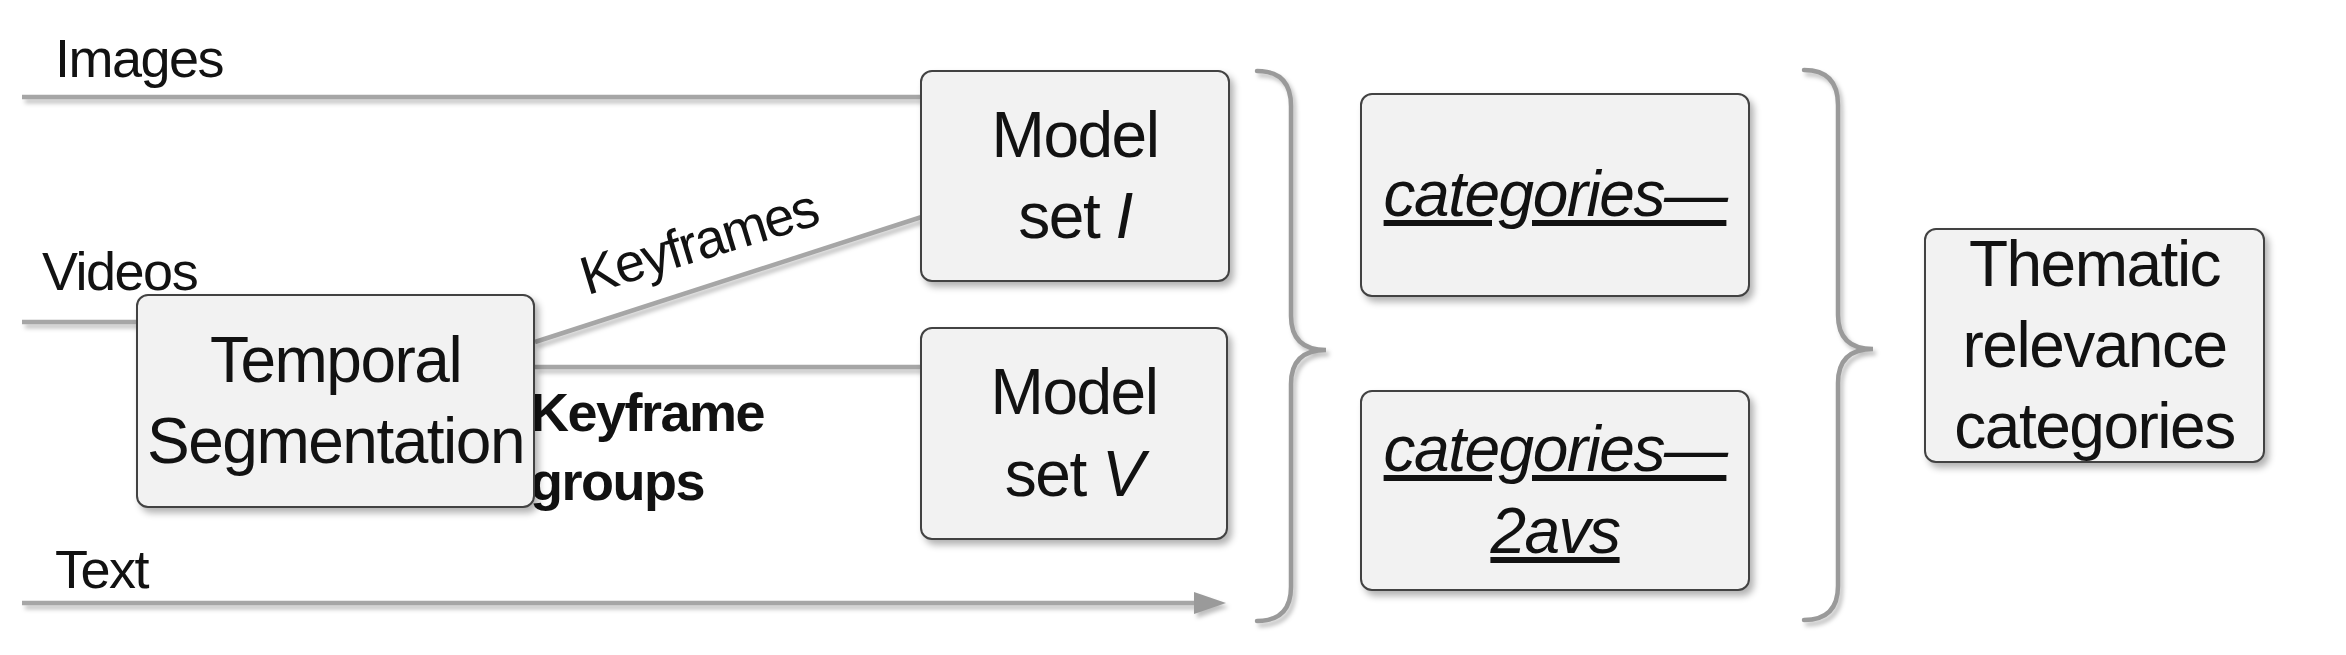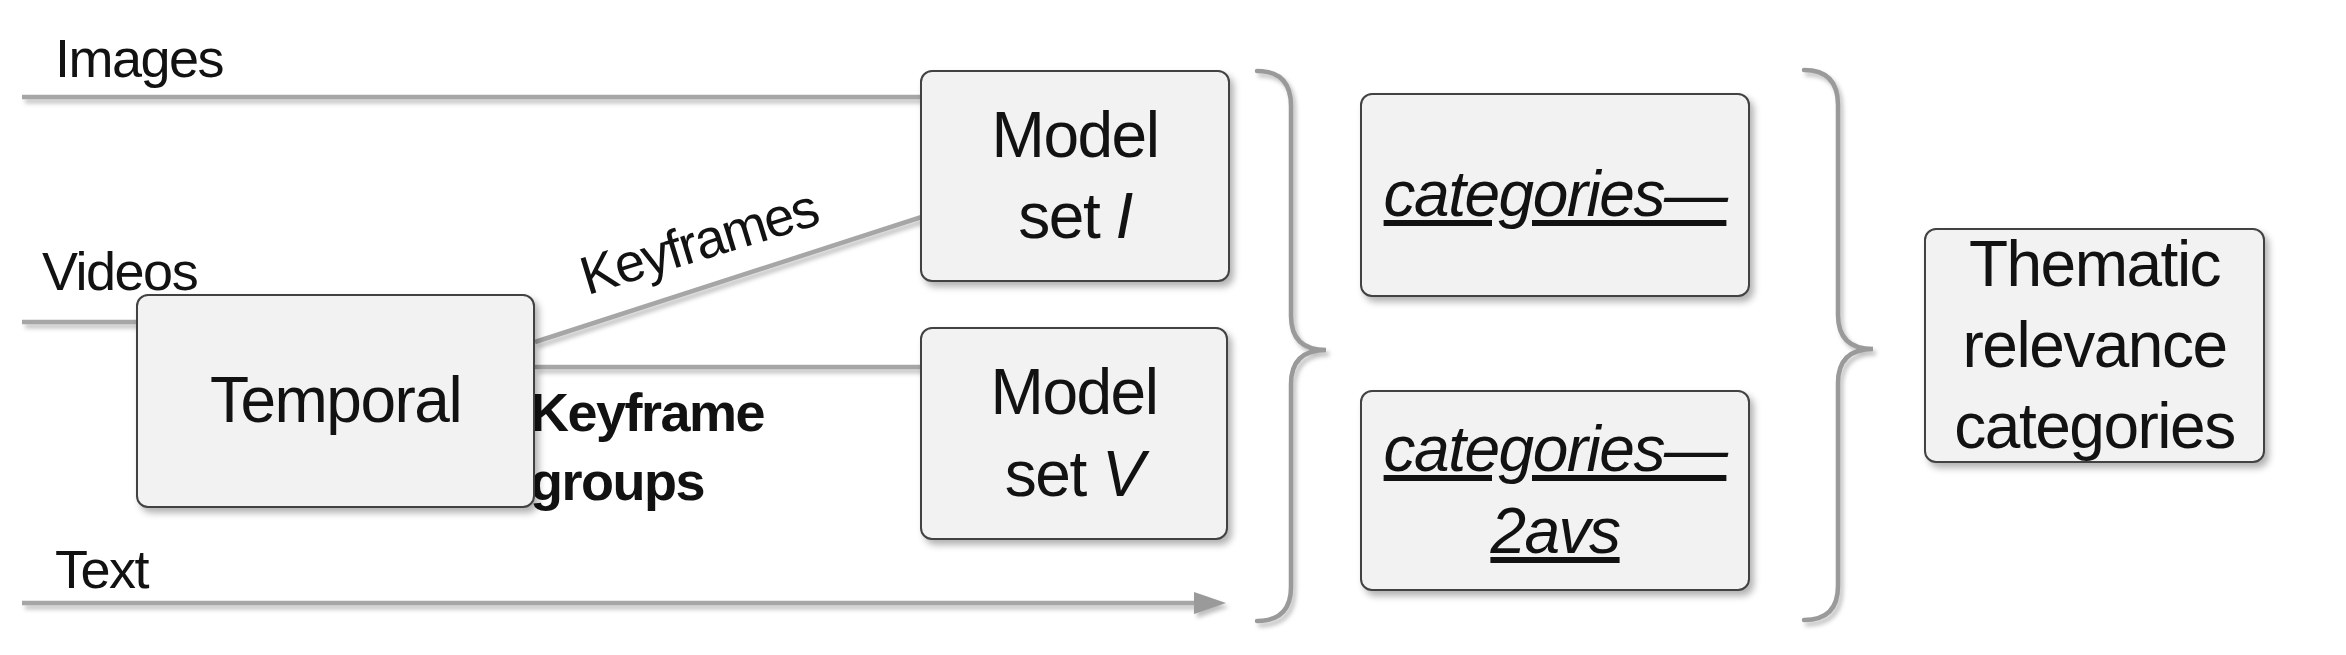--- a/index.html
+++ b/index.html
@@ -98,20 +98,21 @@
   <div class="flow-label" id="text-label">Text</div>
 
   <div class="flow-label" id="keyframes-label">Keyframes</div>
   <div class="flow-label" id="keyframe-groups-label">
     <div>Keyframe</div>
     <div>groups</div>
   </div>
 
   <div class="node-box" id="temporal-box">
     <div>Temporal</div>
+    <div>Segmentation</div>
   </div>
 
   <div class="node-box" id="model-set-i-box">
     <div>Model</div>
     <div><span>set </span><span class="var">I</span></div>
   </div>
 
   <div class="node-box" id="model-set-v-box">
     <div>Model</div>
     <div><span>set </span><span class="var">V</span></div>

